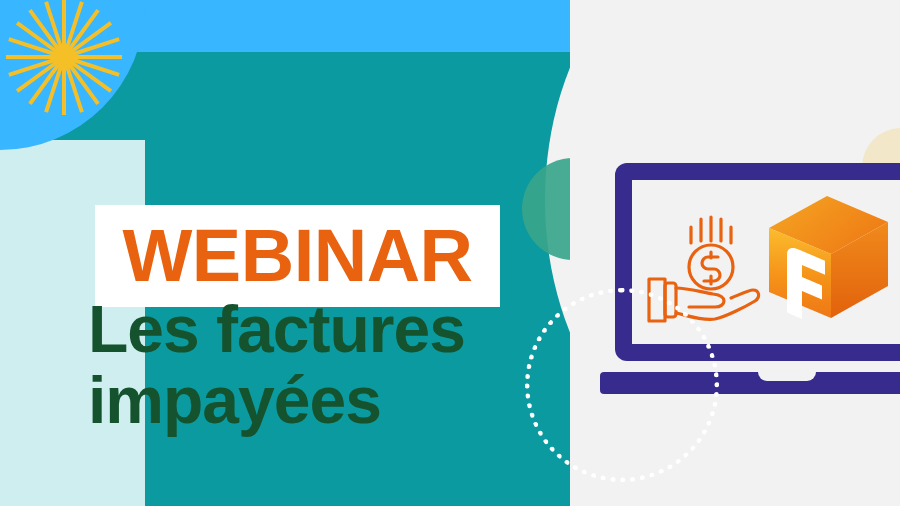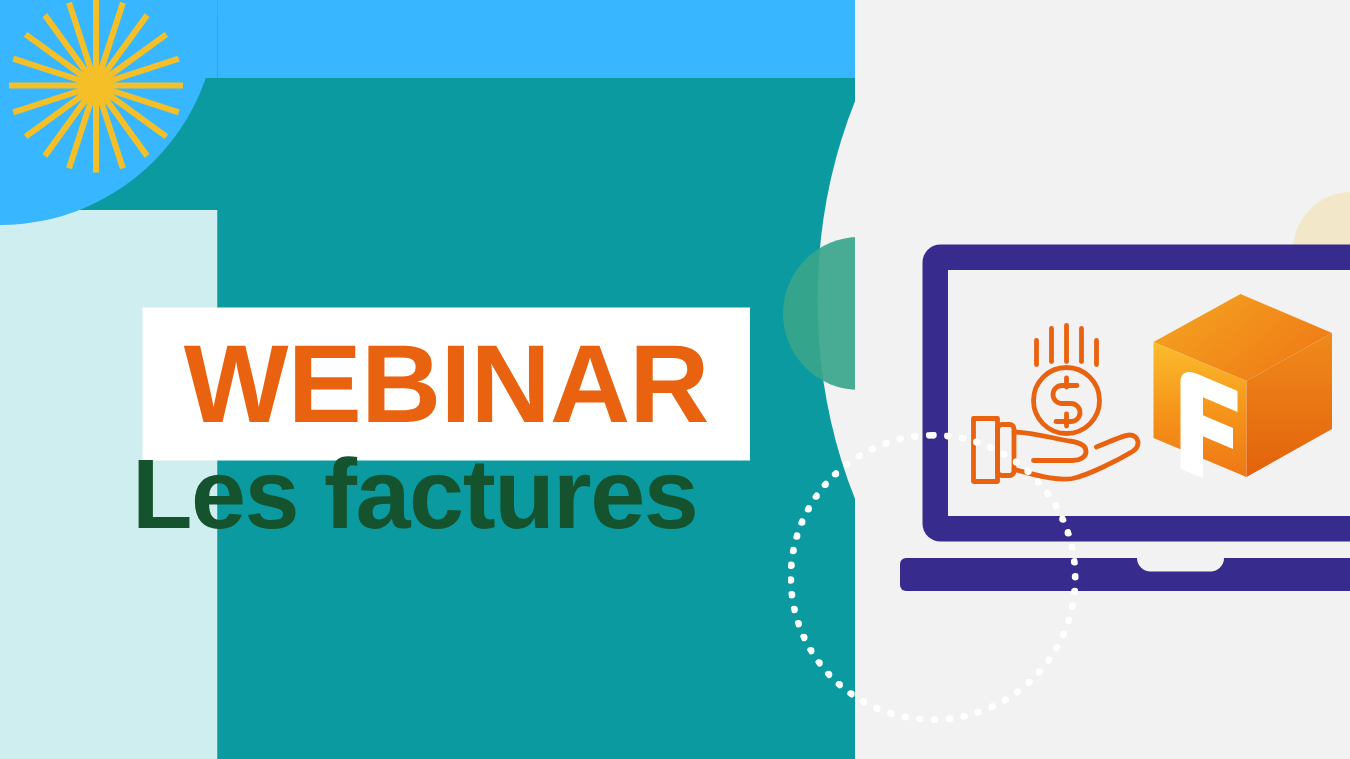--- a/index.html
+++ b/index.html
@@ -305,15 +305,16 @@
 
   <div class="dotted-circle"></div>
 
 
   <div class="webinar-band">
     <span>WEBINAR</span>
   </div>
 
   <div class="headline">
     <span>Les factures</span>
+    <span class="line2">impayées</span>
   </div>
 
 </div>
 
 </body></html>

